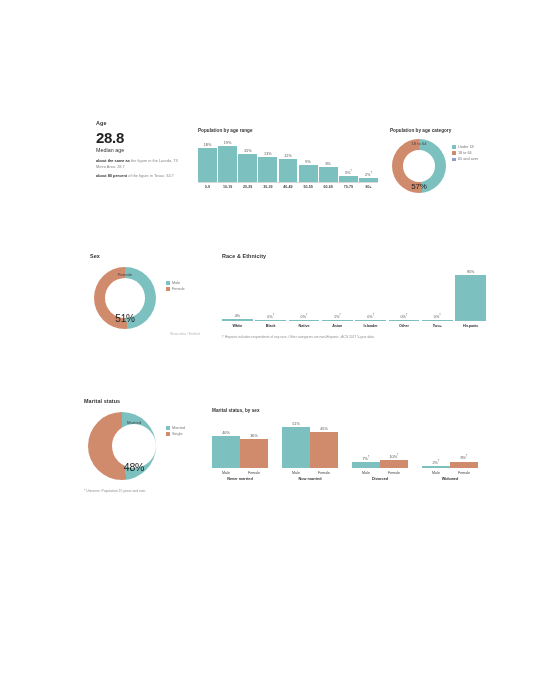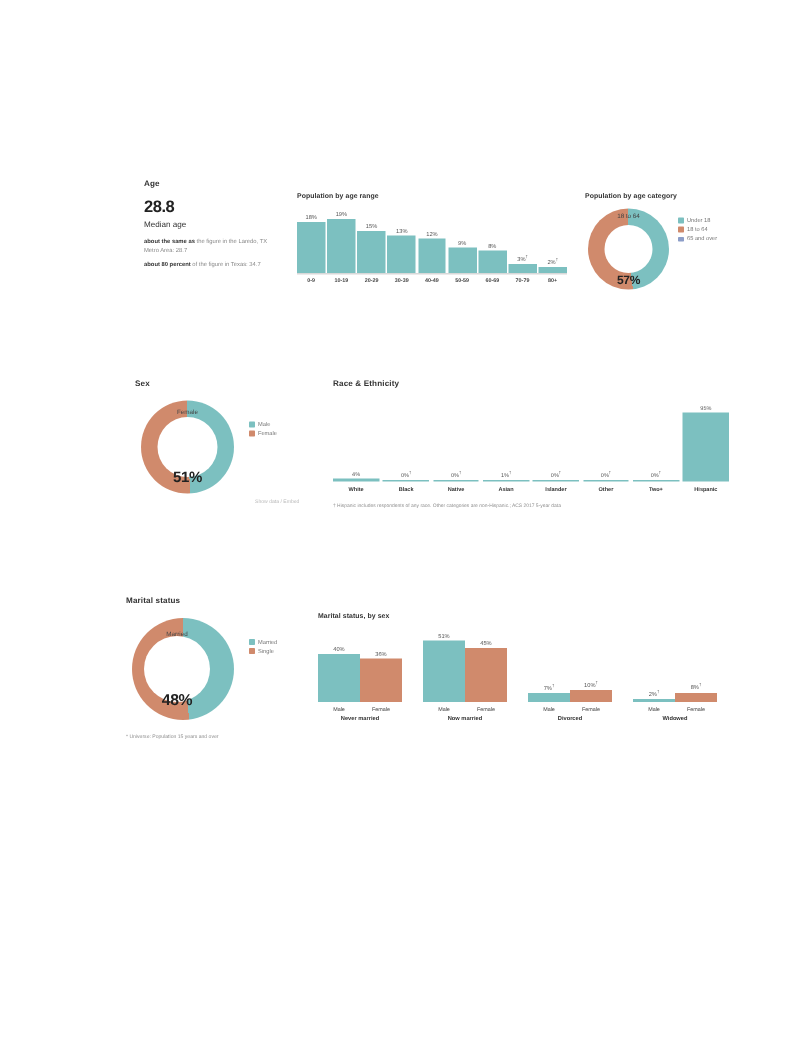--- a/index.html
+++ b/index.html
@@ -49,21 +49,21 @@
     font-size: 4.6px;
     font-weight: bold;
     color: #333;
     margin: 0 0 3px 0;
     letter-spacing: .05px;
   }
 
   
   #age-block { left: 96px; top: 120px; width: 92px; }
   .stat-num {
-    font-size: 11px;
+    font-size: 15px;
     font-weight: bold;
     color: #222;
     line-height: 16px;
     margin: 1px 0 1px 0;
     letter-spacing: -.3px;
   }
   .stat-sub {
     font-size: 5.4px;
     color: #333;
     margin-bottom: 5px;
@@ -124,21 +124,21 @@
   .donut-hole {
     position: absolute;
     border-radius: 50%;
     background: #fff;
     display: flex;
     flex-direction: column;
     align-items: center;
     justify-content: center;
   }
   .donut-label { font-size: 4.2px; color: #444; }
-  .donut-pct { font-weight: bold; color: #222; letter-spacing: -.2px; margin-top: 36px; }
+  .donut-pct { font-weight: normal; color: #222; letter-spacing: -.2px; margin-top: 36px; }
 
   .legend { position: absolute; }
   .legend-row {
     display: flex;
     align-items: center;
     gap: 2.4px;
     margin-bottom: 2.2px;
     font-size: 3.8px;
     color: #777;
     white-space: nowrap;
@@ -417,21 +417,21 @@
         <div class="race-tick">Two+</div>
         <div class="race-tick">Hispanic</div>
       </div>
     <div class="footnote">† Hispanic includes respondents of any race. Other categories are non-Hispanic.; ACS 2017 5-year data</div>
   </div>
 
   <div class="card" id="marital-block">
     <div class="sec-title">Marital status</div>
     <div id="marital-donut-wrap">
       <div class="donut" id="marital-donut" style="width: 68px; height: 68px; position: absolute; left: 4px; top: 4px; background: conic-gradient(rgb(124, 192, 192) 0deg, rgb(124, 192, 192) 172.8deg, rgb(208, 138, 108) 172.8deg, rgb(208, 138, 108) 360deg);">
-        <div class="donut-hole" style="width:44px;height:44px;left:8px;top:12px;text-align:right;">
+        <div class="donut-hole" style="width:44px;height:44px;left:24px;top:12px;text-align:right;">
           <div class="donut-label">Married</div>
           <div class="donut-pct" style="font-size:10.5px;">48%</div>
         </div>
       </div>
       <div class="legend" id="marital-legend" style="left:82px;top:18px;">
           <div class="legend-row">
             <span class="swatch" style="background: rgb(124, 192, 192);"></span>
             <span>Married</span>
           </div>
           <div class="legend-row">

